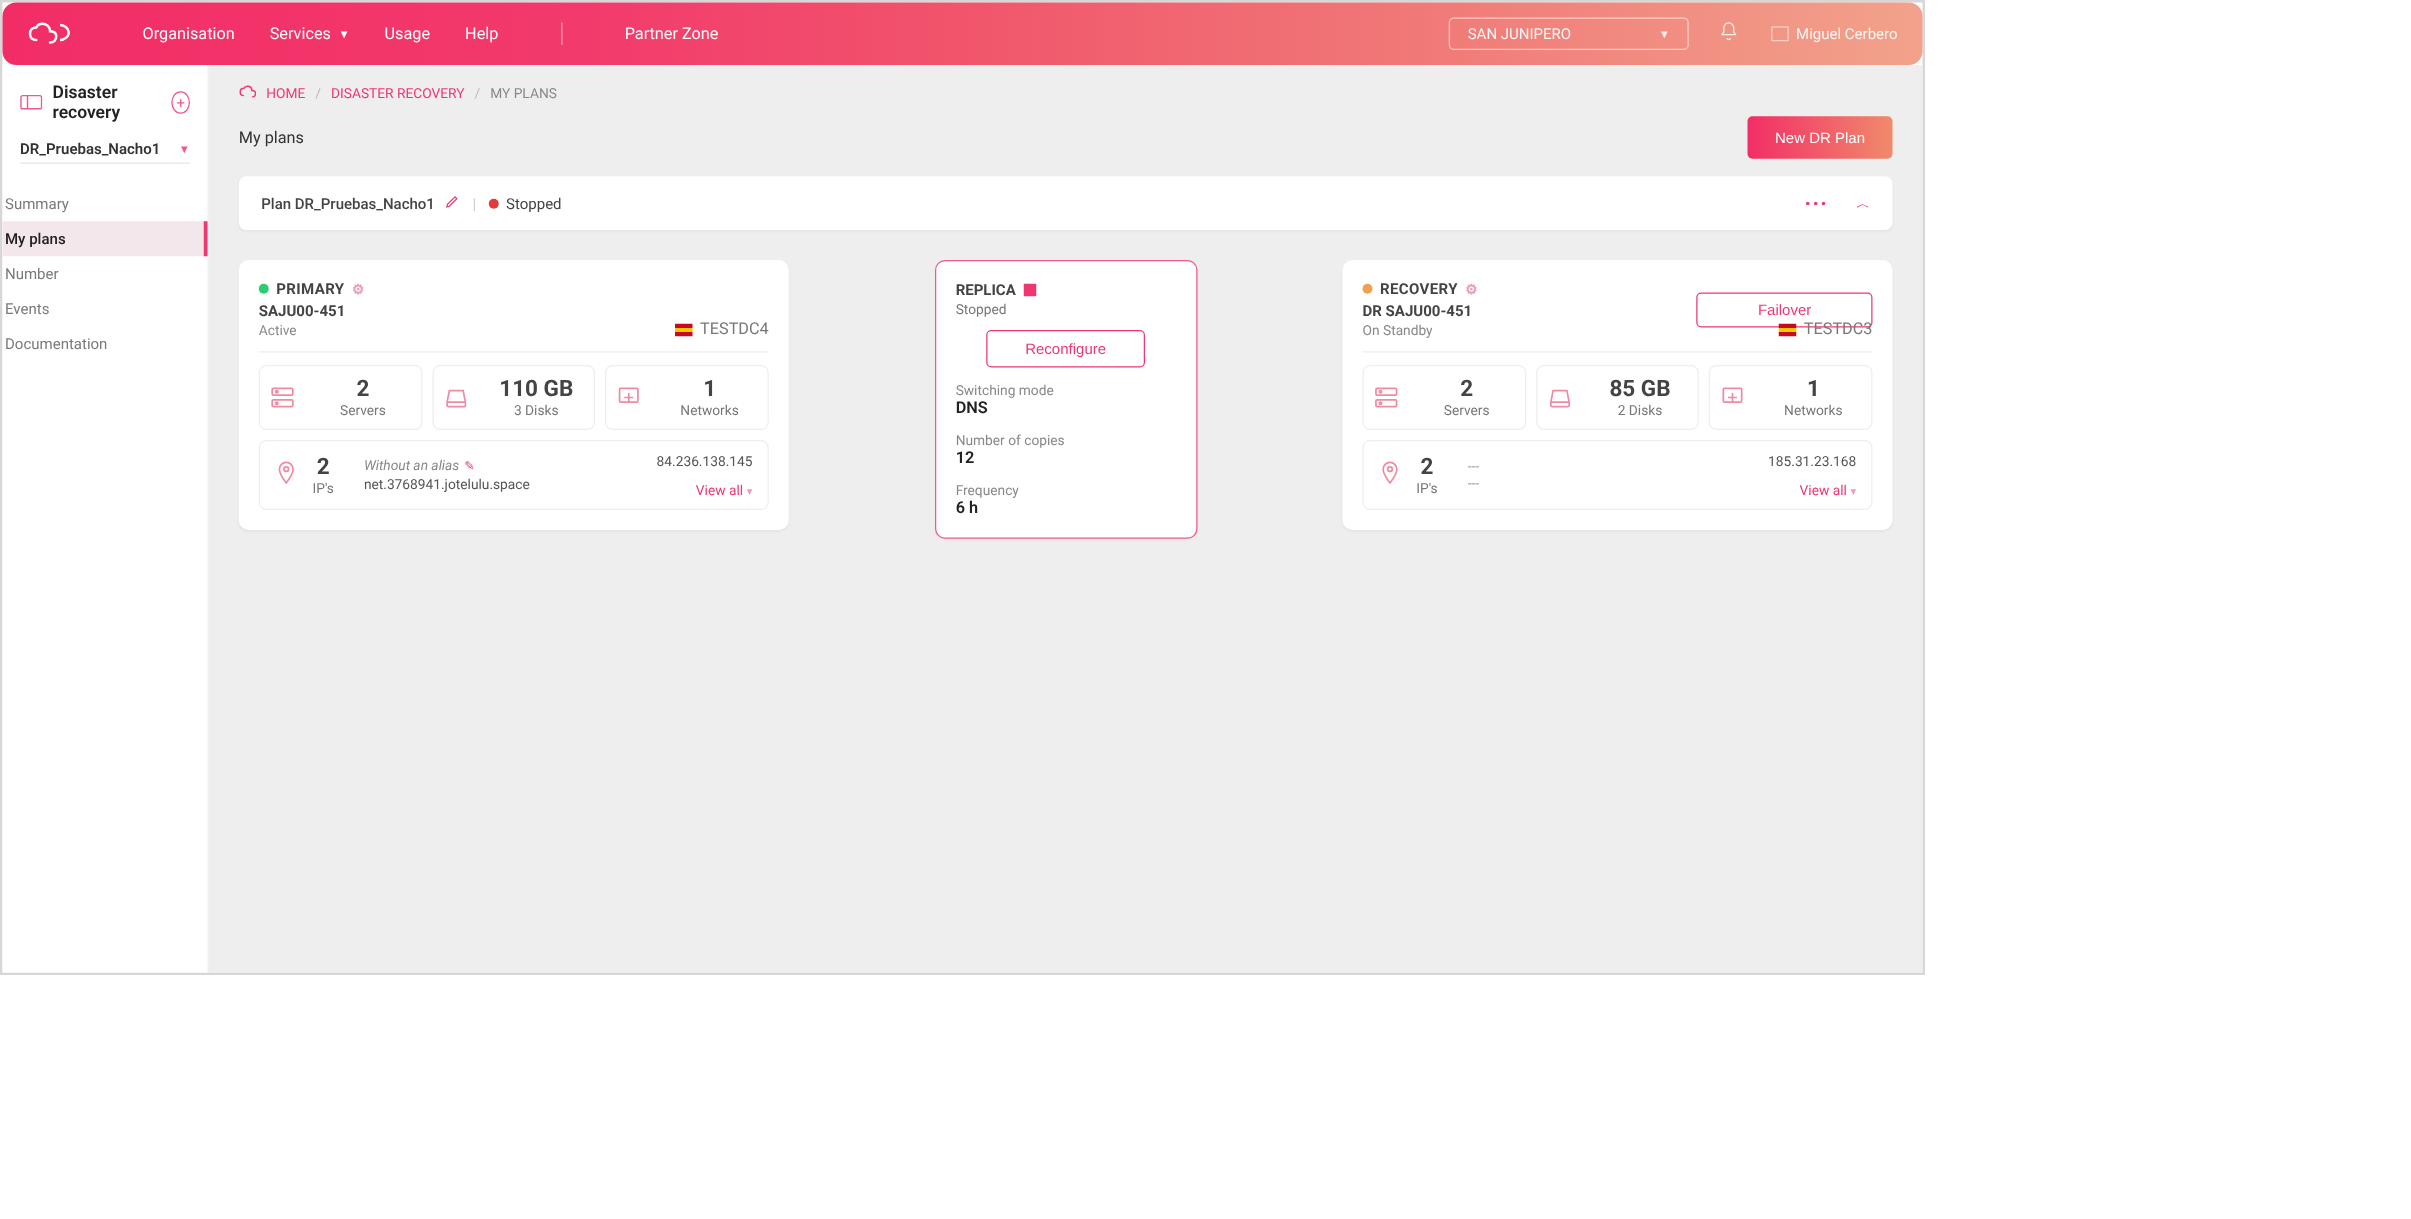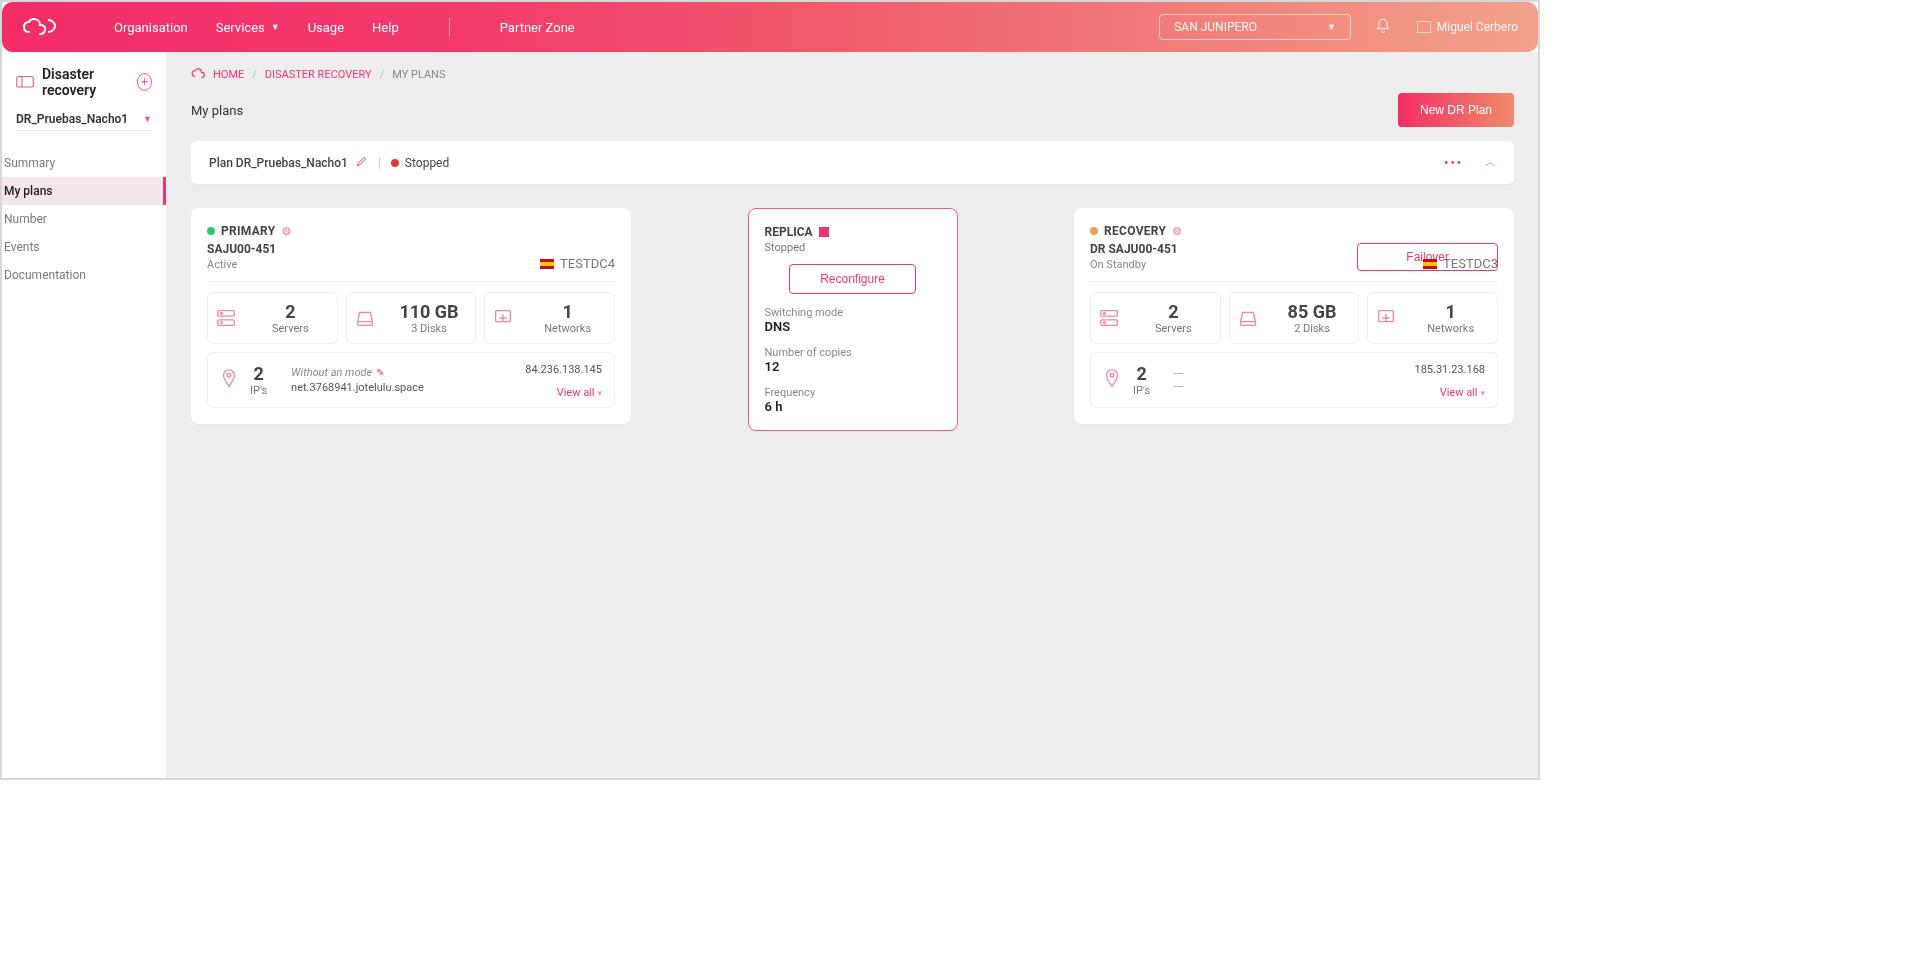--- a/index.html
+++ b/index.html
@@ -275,21 +275,21 @@
                   <svg width="22" height="22" viewBox="0 0 24 24" fill="none" stroke="#f08aa0" stroke-width="1.5">
                       <path d="M12 2a6 6 0 0 1 6 6c0 4-6 12-6 12S6 12 6 8a6 6 0 0 1 6-6z"></path>
                       <circle cx="12" cy="8" r="2"></circle>
                     </svg>
                 </span>
                 <div class="cntcol">
                   <span class="cnt">2</span>
                   <span class="lbl" style="font-size:11px;color:#777;">IP's</span>
                 </div>
                 <div style="margin-left:14px;">
-                  <div class="alias"><span>Without an mode</span><span class="edit">✎</span></div>
+                  <div class="alias"><span>Without an alias</span><span class="edit">✎</span></div>
                   <div class="addr">net.3768941.jotelulu.space</div>
                 </div>
               </div>
               <span class="ip">84.236.138.145</span>
               <span class="viewall"><span>View all</span><span class="caret">▾</span></span>
             </div>
           </div>
         </div>
 
         <div class="midwrap">
@@ -309,21 +309,21 @@
                 <div class="v">12</div>
               </div>
           <div class="kv">
                 <div>Frequency</div>
                 <div class="v">6 h</div>
               </div>
         </div>
         </div>
 
         <div class="card wide relpos right-card">
-          <div style="display:flex;align-items:flex-end;">
+          <div style="display:flex;align-items:center;">
             <div style="flex:1;">
               <div class="section-title">
                 <span class="dot-orange"></span>
                 <span>RECOVERY</span>
                 <span class="gear">⚙</span>
               </div>
               <div class="subtitle">DR SAJU00-451</div>
               <div class="state">On Standby</div>
             </div>
             <button class="btn-outline" style="padding:6px 48px;">Failover</button>

